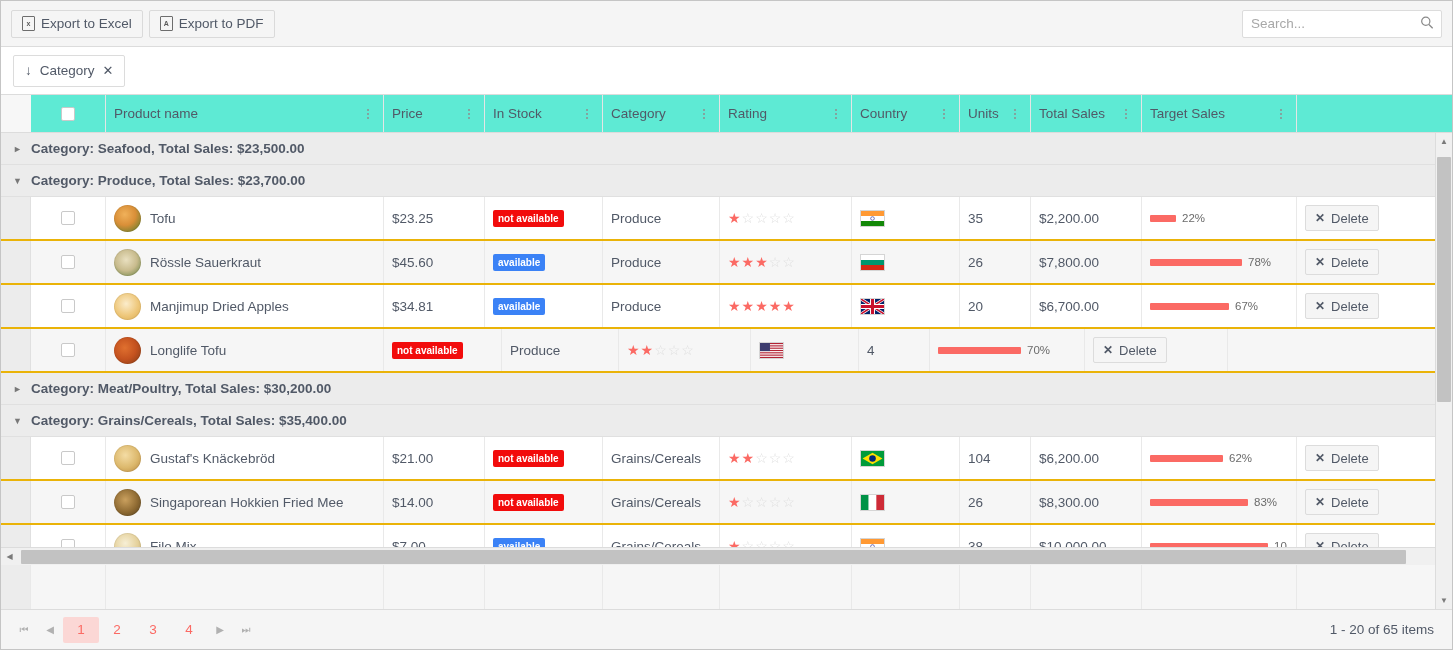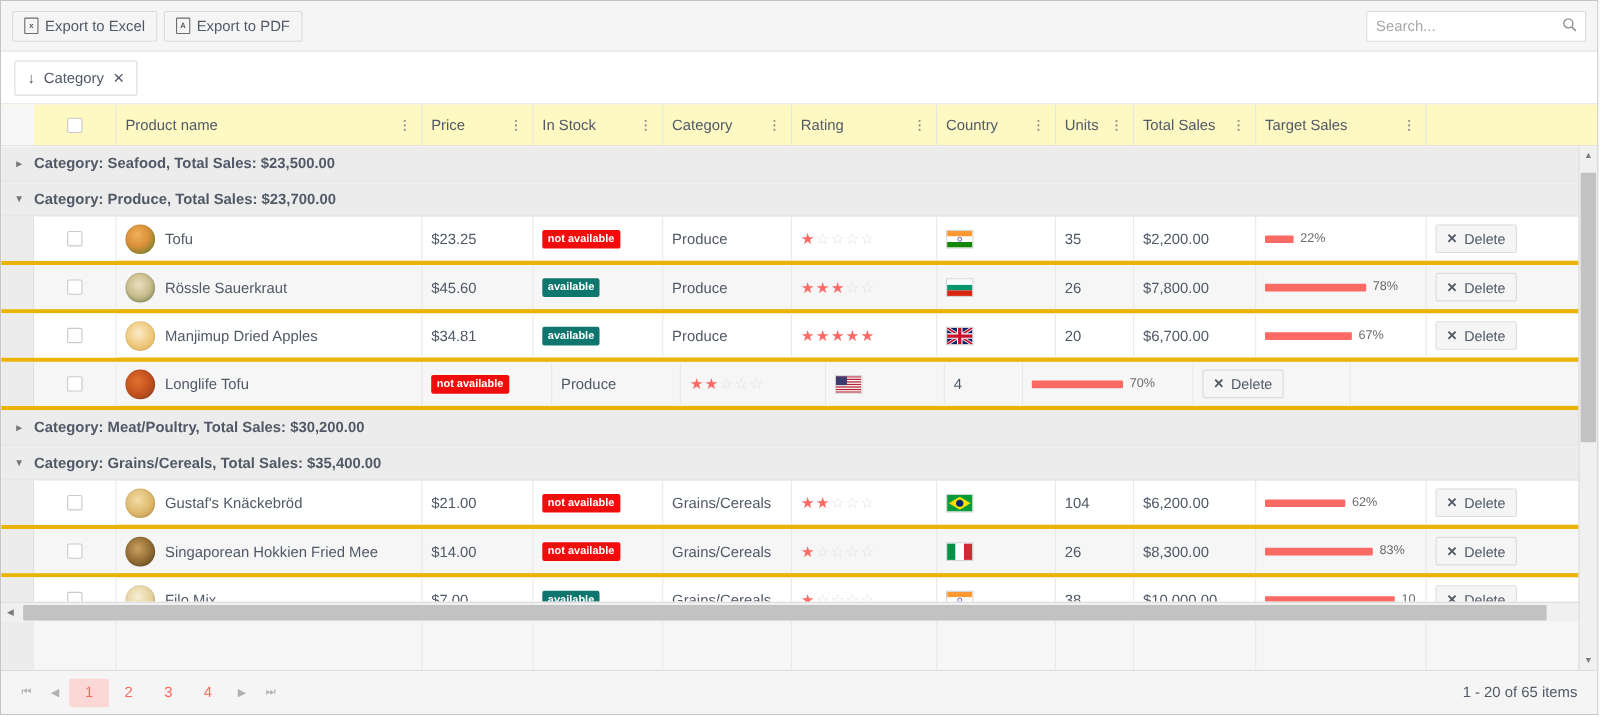--- a/index.html
+++ b/index.html
@@ -45,21 +45,21 @@
     display:flex;align-items:center;padding:0 12px;box-sizing:border-box;
   }
   .chip{
     display:inline-flex;align-items:center;gap:8px;height:32px;padding:0 11px;
     background:#fff;border:1px solid #dcdcdc;border-radius:2px;
     color:#515967;font-size:13.5px;cursor:pointer;box-sizing:border-box;
   }
   .chip .chipx{color:#515967;font-size:13px;}
   
   .headrow{
-    height:38px;min-height:38px;background:#fef9c3;border-bottom:1px solid #dcdcdc;
+    height:38px;min-height:38px;background:#5eead4;border-bottom:1px solid #dcdcdc;
     display:flex;box-sizing:border-box;position:relative;
   }
   .hcell{
     display:flex;align-items:center;box-sizing:border-box;
     border-right:1px solid #e5e5e5;padding:0 8px;
     font-size:13.5px;color:#515967;position:relative;
   }
   .hcell .htxt{flex:1;white-space:nowrap;overflow:hidden;}
   .kebab{
     width:14px;display:flex;flex-direction:column;align-items:center;
@@ -94,41 +94,41 @@
     background:#ececec;border-bottom:1px solid #e0e0e0;
     padding-left:12px;box-sizing:border-box;
     font-size:13.5px;font-weight:bold;color:#515967;
   }
   .gtri{
     width:18px;flex:none;color:#787878;font-size:9px;cursor:pointer;
     display:inline-flex;align-items:center;
   }
   .row{
     height:44px;display:flex;box-sizing:border-box;
-    border-bottom:4px solid #eab308;background:#fff;
+    border-bottom:2px solid #eab308;background:#fff;
   }
   .row.alt{background:#f6f6f6;}
   .cell{
     display:flex;align-items:center;box-sizing:border-box;
     border-right:1px solid #e9e9e9;padding:0 8px;
     font-size:13.5px;color:#515967;overflow:hidden;white-space:nowrap;
   }
   .cell.c-drag{background:#ececec;border-right:1px solid #e0e0e0;}
   .cell.c-chk{justify-content:center;background:inherit;}
   .thumb{
     width:27px;height:27px;border-radius:50%;flex:none;margin-right:9px;
     background-size:cover;background-position:center;
     box-shadow:0 0 0 1px rgba(0,0,0,.06) inset;
   }
   .badge{
     display:inline-block;padding:3px 5px;border-radius:2px;
     font-size:10px;color:#fff;font-weight:bold;line-height:1.1;
   }
   .badge.na{background:#f20c0c;}
-  .badge.av{background:#0f766e;text-align:center;}
+  .badge.av{background:#3b82f6;text-align:center;}
   .stars{letter-spacing:1px;font-size:14px;line-height:1;}
   .star{color:#fb6a64;}
   .star.off{color:#dedede;}
   .flag{
     width:25px;height:17px;display:block;border:1px solid #d5d5d5;
     box-sizing:border-box;background:#fff;
   }
   .prog{display:flex;align-items:center;width:100%;gap:6px;}
   .bar{height:7px;background:#fb6a64;border-radius:1px;flex:none;}
   .pct{font-size:11.5px;color:#6b6b6b;}

